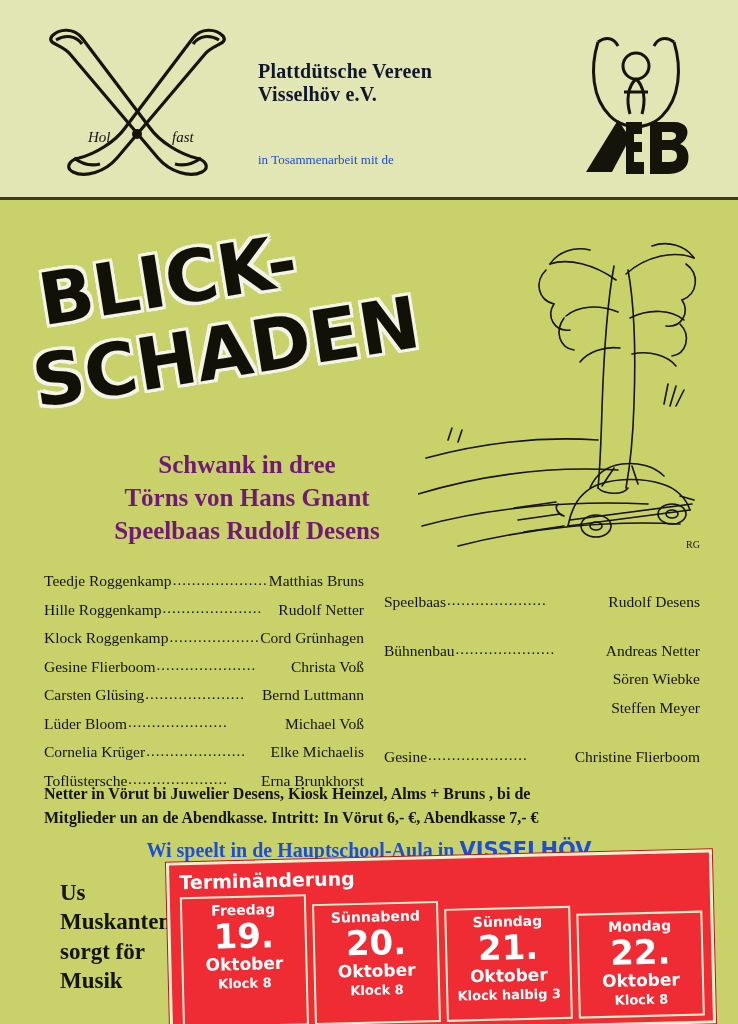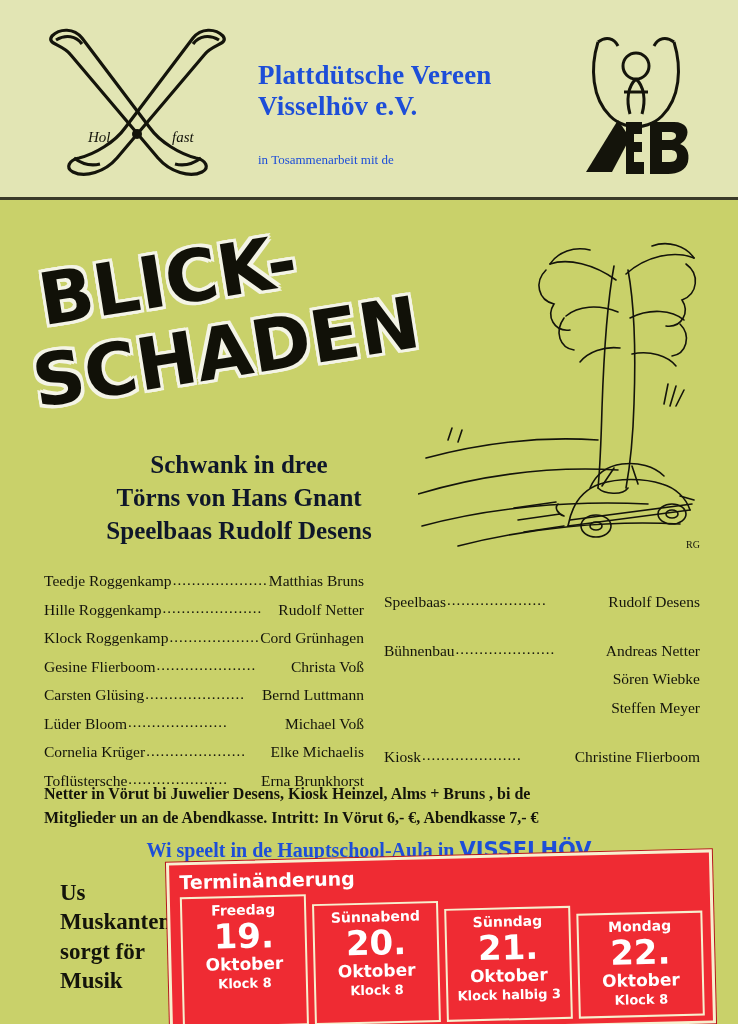--- a/index.html
+++ b/index.html
@@ -29,23 +29,23 @@
     position: absolute;
     left: 30px; top: 18px;
     width: 215px; height: 165px;
   }
   .header-title {
     position: absolute;
     left: 258px; top: 60px;
     width: 310px;
     font-family: "Liberation Serif", serif;
     font-weight: bold;
-    font-size: 27px;
+    font-size: 20px;
     line-height: 1.15;
-    color: #1d4ed8;
+    color: #0f172a;
     letter-spacing: 0.2px;
   }
   .header-sub {
     position: absolute;
     left: 258px; top: 152px;
     width: 310px;
     font-family: "Liberation Serif", serif;
     font-size: 13px;
     color: #1d4ed8;
   }
@@ -83,28 +83,28 @@
   }
   .title-line.l2 {
     left: 4px; top: 104px;
     transform: rotate(-9deg);
     transform-origin: left bottom;
   }
 
   
   .subtitle {
     position: absolute;
-    left: 0; top: 448px;
+    left: 8px; top: 448px;
     width: 478px;
     text-align: center;
     font-family: "Liberation Serif", serif;
     font-weight: bold;
     font-size: 25px;
     line-height: 1.32;
-    color: #0f172a;
+    color: #701a75;
   }
 
   
   .illustration {
     position: absolute;
     right: 20px; top: 208px;
     width: 300px; height: 350px;
   }
 
   
@@ -403,21 +403,21 @@
       <span>Andreas Netter</span>
     </div>
     <div class="row rightonly">
       <span>Sören Wiebke</span>
     </div>
     <div class="row rightonly">
       <span>Steffen Meyer</span>
     </div>
     <div class="row spacer"></div>
     <div class="row">
-      <span>Kiosk</span>
+      <span>Gesine</span>
       <span class="dots">.....................</span>
       <span>Christine Flierboom</span>
     </div>
   </div>
 
   <div class="ticketinfo">
     <div>Netter in Vörut bi Juwelier Desens, Kiosk Heinzel, Alms + Bruns , bi de</div>
     <div>Mitglieder un an de Abendkasse. Intritt: In Vörut 6,- €, Abendkasse 7,- €</div>
   </div>
 

